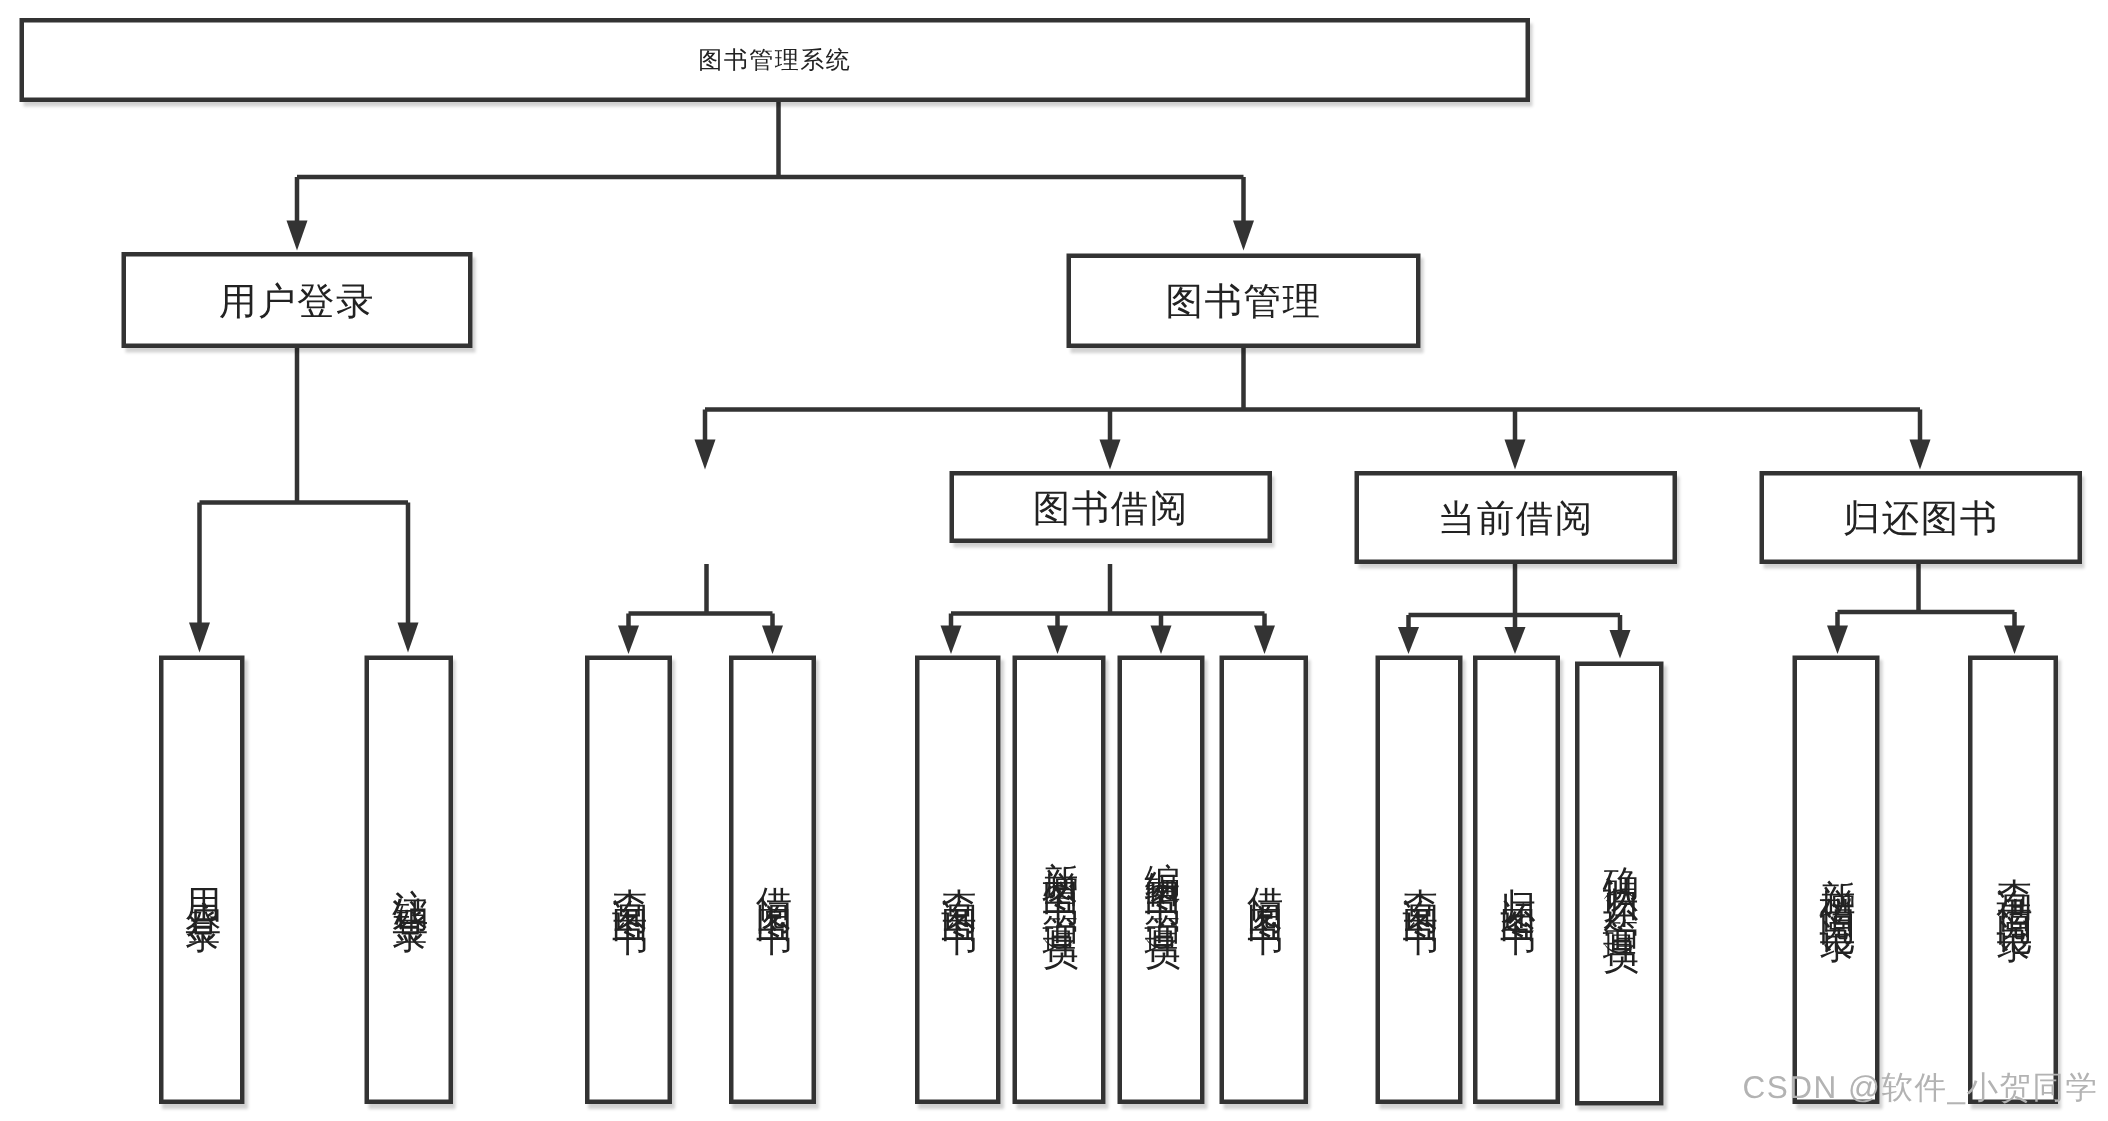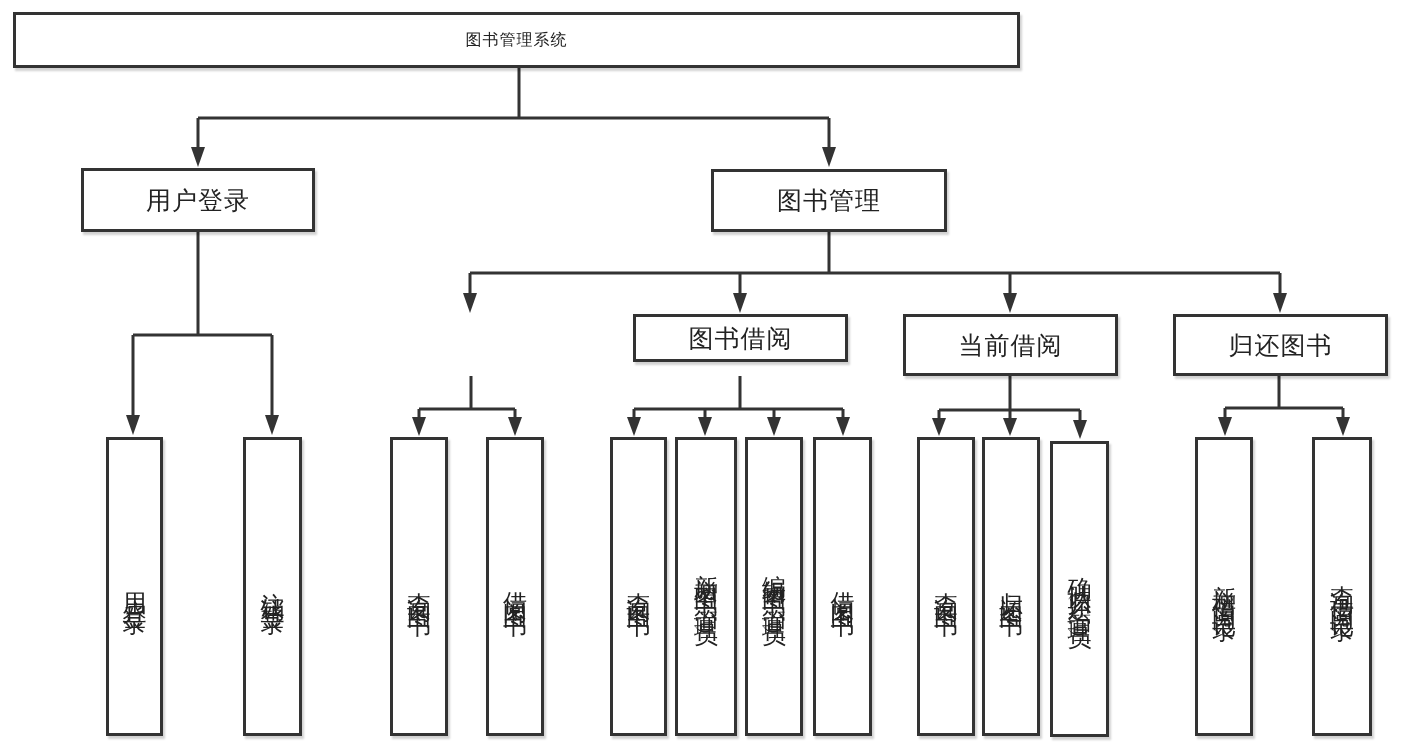--- a/index.html
+++ b/index.html
@@ -168,13 +168,14 @@
     <span>确认归还（管理员）</span>
   </div>
 
   <div class="node vnode" style="left:1195px; top:437px; width:58px; height:299px;">
     <span>新增借阅记录</span>
   </div>
   <div class="node vnode" style="left:1312px; top:437px; width:60px; height:299px;">
     <span>查询借阅记录</span>
   </div>
 
+  <div class="watermark">CSDN @软件_小贺同学</div>
 </div>
 
 </body></html>

